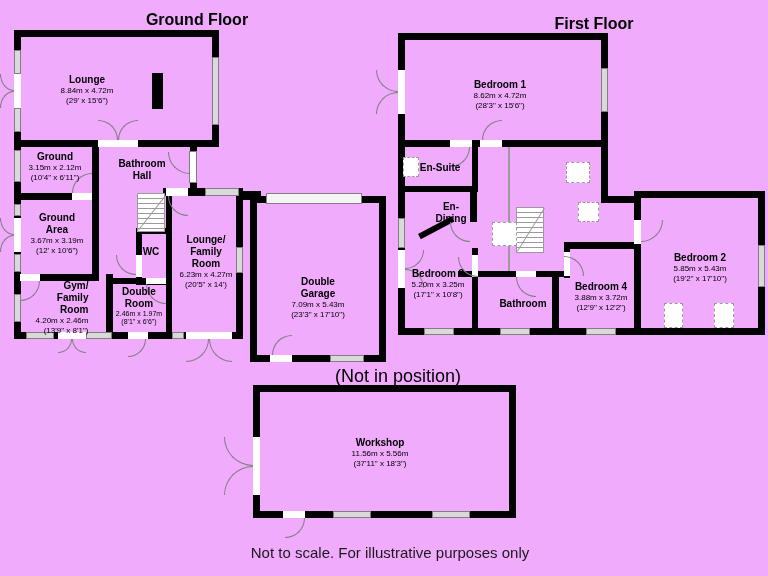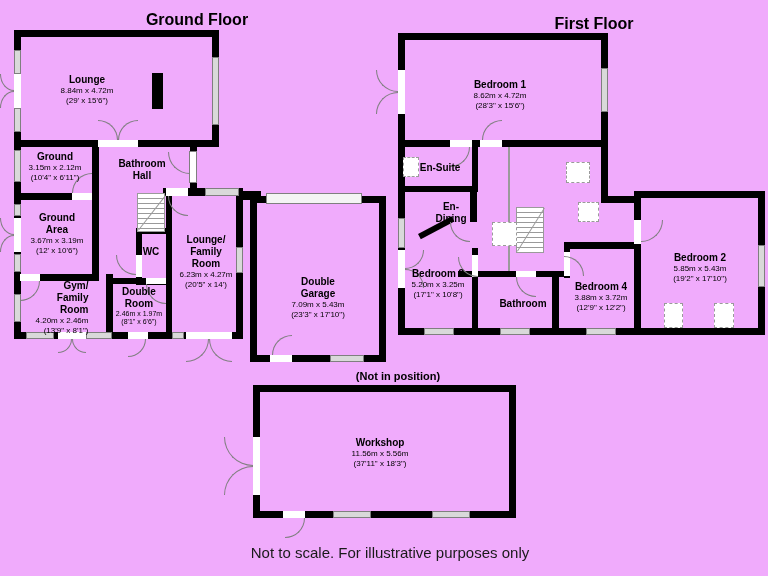--- a/index.html
+++ b/index.html
@@ -26,22 +26,22 @@
             background:repeating-linear-gradient(to bottom,#fff 0 4px,#9a9a9a 4px 5px); }
   .diag { position:absolute; height:1px; background:#9a9a9a; transform-origin:0 0; }
 
   .label { position:absolute; transform:translate(-50%,-50%); text-align:center;
            color:#000; line-height:1.2; white-space:nowrap; }
   .rname { font-weight:bold; font-size:10px; }
   .rdim  { font-size:8px; }
   .rdim-sm { font-size:7px; }
   .plan-title { position:absolute; transform:translate(-50%,-50%); font-weight:bold;
                 font-size:16px; white-space:nowrap; }
-  .note   { position:absolute; transform:translate(-50%,-50%); font-weight:bold;
-            font-size:11px; white-space:nowrap; }
+  .note   { position:absolute; transform:translate(-50%,-50%); font-weight:normal;
+            font-size:18px; white-space:nowrap; }
   .footer { position:absolute; transform:translate(-50%,-50%); font-size:15px;
             color:#1a1a1a; white-space:nowrap; }
 </style>
 </head>
 <body>
 
 <div class="canvas">
 
   <div>
     <div class="plan-title" style="left:197px;top:20px;">Ground Floor</div>

